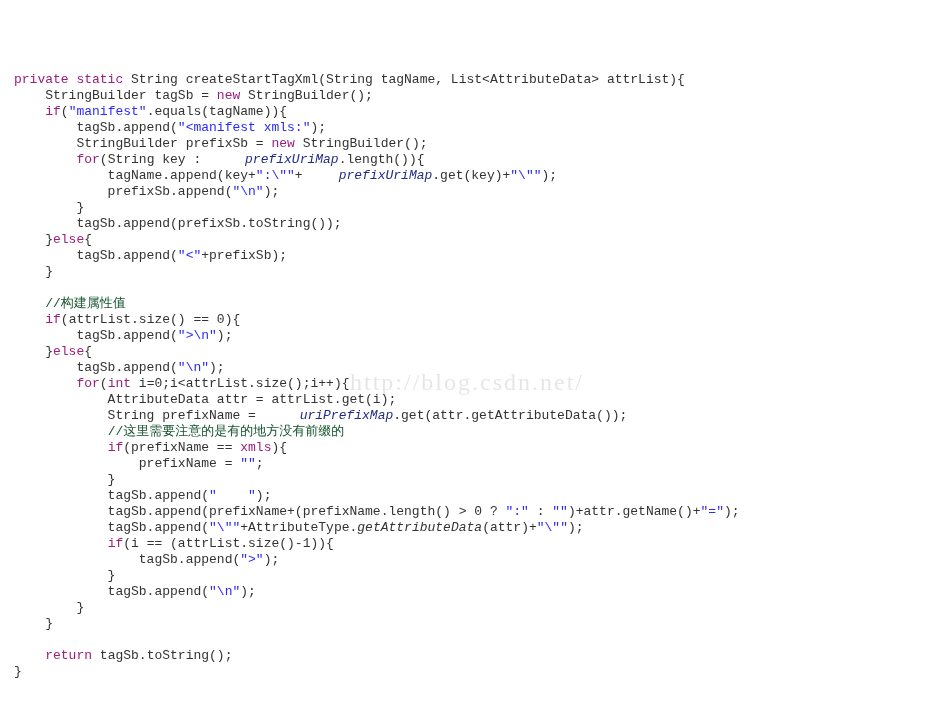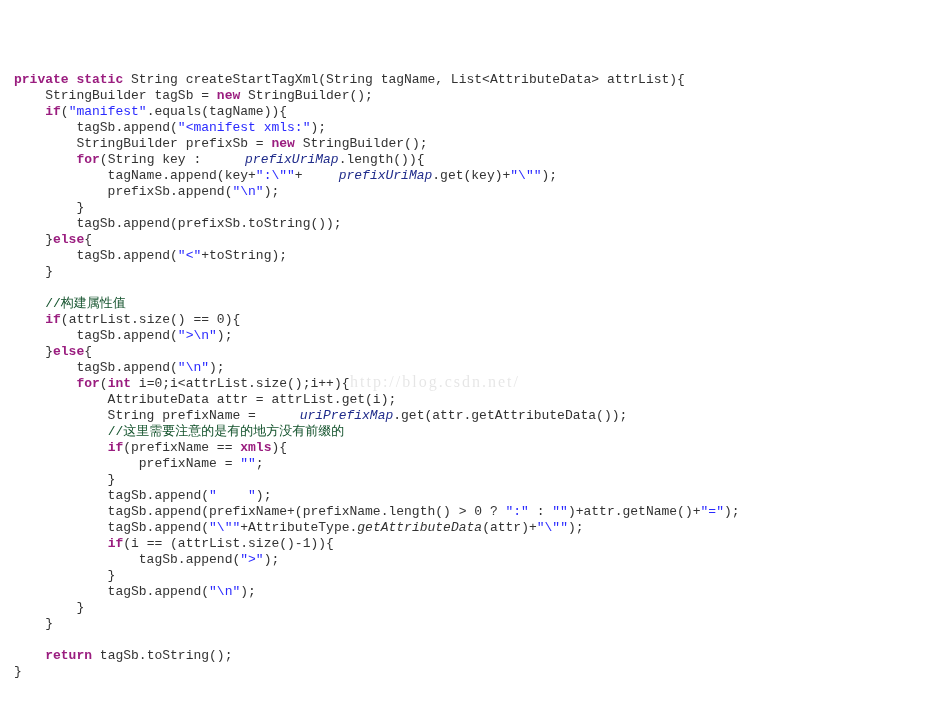--- a/index.html
+++ b/index.html
@@ -8,53 +8,53 @@
     background: #ffffff;
     font-family: Consolas, "Courier New", monospace;
     font-size: 13px;
     line-height: 16px;
     color: #333333;
     white-space: pre;
     position: relative;
     width: 933px;
     box-sizing: border-box;
   }
-  .kw { color: #9a1d7f; font-weight: bold; }   
+  .kw { color: #9a1d7f; font-weight: normal; }   
   .it { font-style: italic; color: #1f2b8a; margin-left: 36px; }  
   .itm { font-style: italic; }                 
   .str { color: #2a2aff; }                     
   .cmt { color: #14532d; }                     
   .wm {
     position: absolute;
     left: 350px;
     top: 374px;
     color: rgba(0,0,0,0.10);
     font-family: "Times New Roman", serif;
-    font-size: 16px;
+    font-size: 24px;
     letter-spacing: 2px;
     pointer-events: none;
   }
 </style>
 </head>
 <body>
 
 
 
 <div><span><span class="kw">private static</span><span> String createStartTagXml(String tagName, List&lt;AttributeData&gt; attrList){</span></span>
 <span><span>    StringBuilder tagSb = </span><span class="kw">new</span><span> StringBuilder();</span></span>
 <span><span>    </span><span class="kw">if</span><span>(</span><span class="str">"manifest"</span><span>.equals(tagName)){</span></span>
 <span><span>        tagSb.append(</span><span class="str">"&lt;manifest xmls:"</span><span>);</span></span>
 <span><span>        StringBuilder prefixSb = </span><span class="kw">new</span><span> StringBuilder();</span></span>
 <span><span>        </span><span class="kw">for</span><span>(String key : </span><span class="it">prefixUriMap</span><span>.length()){</span></span>
 <span><span>            tagName.append(key+</span><span class="str">":\""</span><span>+</span><span class="it">prefixUriMap</span><span>.get(key)+</span><span class="str">"\""</span><span>);</span></span>
 <span><span>            prefixSb.append(</span><span class="str">"\n"</span><span>);</span></span>
 <span><span>        }</span></span>
 <span><span>        tagSb.append(prefixSb.toString());</span></span>
 <span><span>    }</span><span class="kw">else</span><span>{</span></span>
-<span><span>        tagSb.append(</span><span class="str">"&lt;"</span><span>+toString);</span></span>
+<span><span>        tagSb.append(</span><span class="str">"&lt;"</span><span>+prefixSb);</span></span>
 <span><span>    }</span></span>
 <span><span>    </span></span>
 <span><span>    </span><span class="cmt">//构建属性值</span></span>
 <span><span>    </span><span class="kw">if</span><span>(attrList.size() == 0){</span></span>
 <span><span>        tagSb.append(</span><span class="str">"&gt;\n"</span><span>);</span></span>
 <span><span>    }</span><span class="kw">else</span><span>{</span></span>
 <span><span>        tagSb.append(</span><span class="str">"\n"</span><span>);</span></span>
 <span><span>        </span><span class="kw">for</span><span>(</span><span class="kw">int</span><span> i=0;i&lt;attrList.size();i++){</span></span>
 <span><span>            AttributeData attr = attrList.get(i);</span></span>
 <span><span>            String prefixName = </span><span class="it">uriPrefixMap</span><span>.get(attr.getAttributeData());</span></span>

